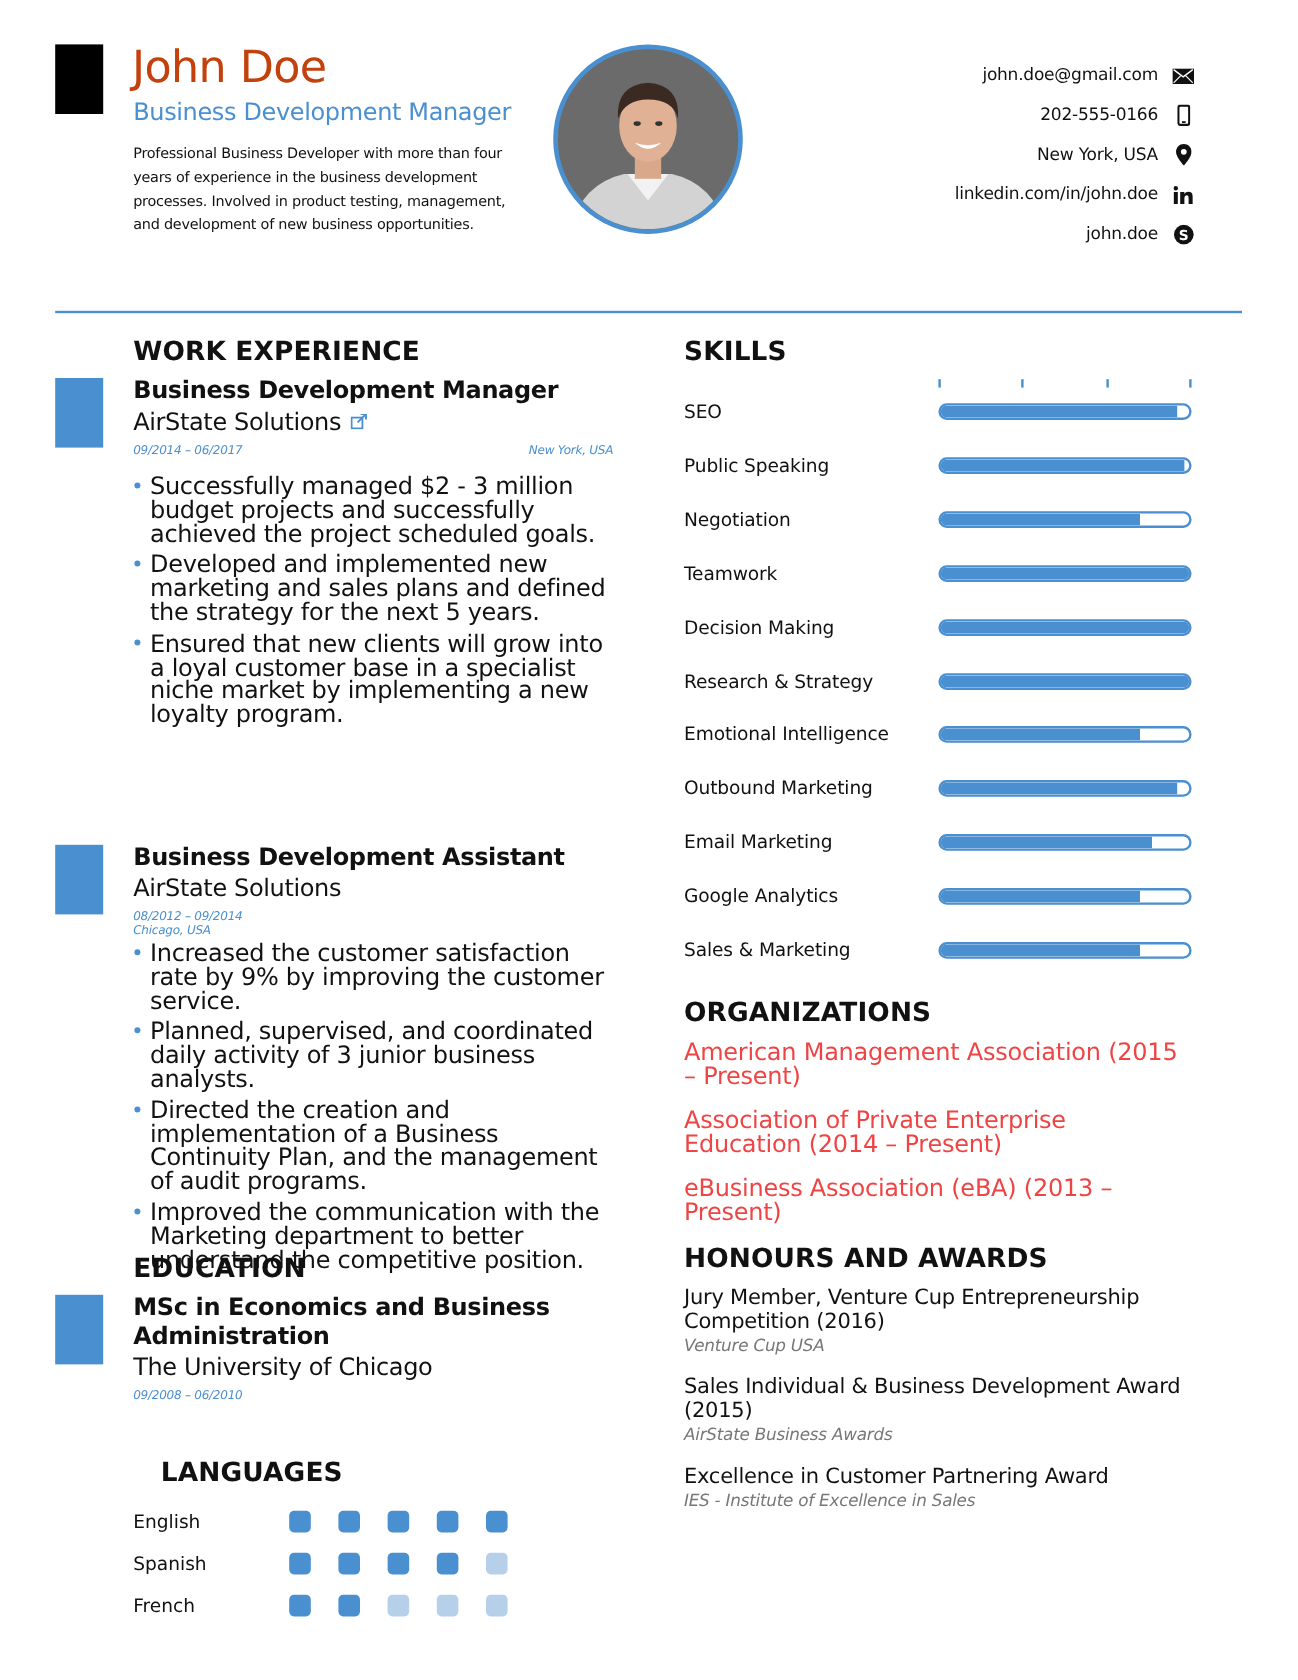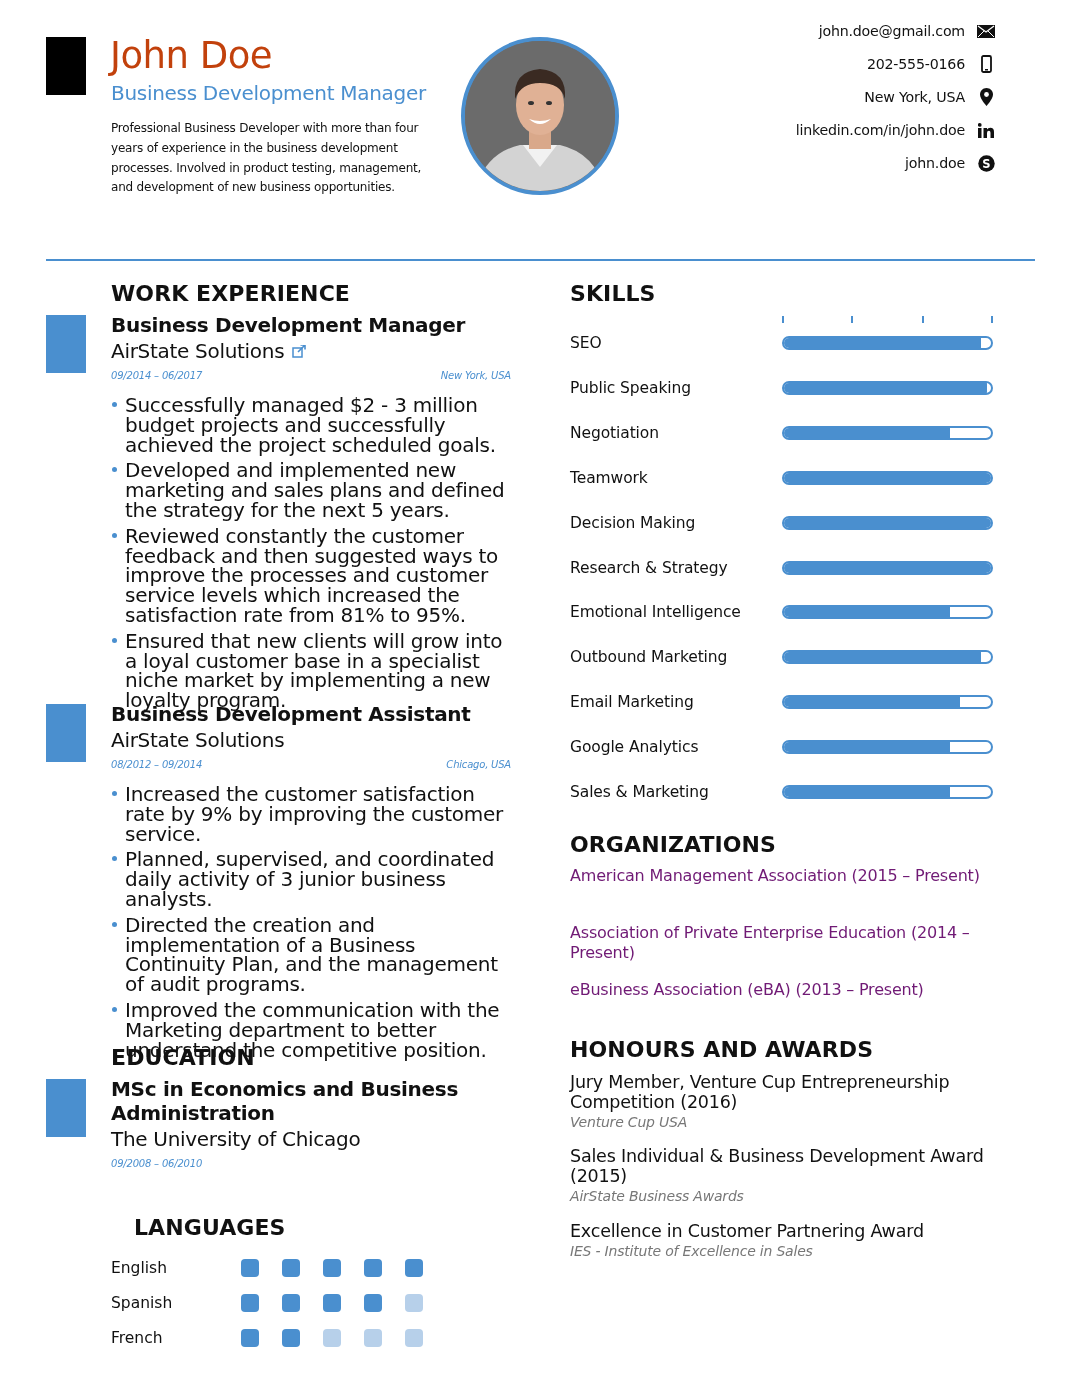--- a/index.html
+++ b/index.html
@@ -9,21 +9,21 @@
 
   
   .name-block { left: 46px; top: 37px; width: 40px; height: 58px; background: #000; }
   .name { left: 110px; top: 34px; font-size: 37px; font-weight: normal; color: #c2410c; letter-spacing: -0.5px; }
   .title { left: 111px; top: 81px; font-size: 20px; color: #4a8fcf; letter-spacing: -0.3px; }
   .summary { left: 111px; top: 119px; width: 330px; font-size: 12px; line-height: 19.8px; color: #111; letter-spacing: -0.2px; }
 
   .photo { left: 461px; top: 37px; width: 158px; height: 158px; border-radius: 50%; border: 4px solid #4a8fcf; overflow: hidden; background: #6e6e6e; }
   .photo svg { width: 100%; height: 100%; display: block; }
 
-  .contacts { right: 87px; top: 20px; width: 320px; }
+  .contacts { right: 87px; top: 52px; width: 320px; }
   .contact-row { position: absolute; right: 0; height: 22px; display: flex; align-items: center; justify-content: flex-end; white-space: nowrap; }
   .contact-text { font-size: 14.2px; color: #111; margin-right: 12px; letter-spacing: -0.2px; }
   .contact-icon { width: 18px; height: 18px; display: flex; align-items: center; justify-content: center; }
   .contact-icon svg { display: block; }
 
   .divider { left: 46px; top: 259px; width: 989px; height: 2px; background: #4a8fcf; }
 
   
   .section-h { font-size: 22px; font-weight: bold; color: #111; letter-spacing: 0.1px; }
 
@@ -50,21 +50,21 @@
 
   
   .skill-row { position: absolute; left: 570px; width: 430px; height: 22px; display: flex; align-items: center; }
   .skill-name { font-size: 15.5px; color: #111; width: 212px; letter-spacing: -0.1px; }
   .skill-bar { position: absolute; left: 212px; top: 4px; width: 211px; height: 14px; border: 2px solid #4a8fcf; border-radius: 8px; overflow: hidden; background: #fff; }
   .skill-fill { height: 100%; background: #4a8fcf; }
   .ticks { left: 782px; top: 316px; width: 211px; height: 8px; }
   .tick { position: absolute; top: 0; width: 2px; height: 7px; background: #4a8fcf; }
 
   
-  .org { font-size: 16px; line-height: 20px; color: #701a75; width: 420px; letter-spacing: -0.2px; }
+  .org { font-size: 20px; line-height: 20px; color: #ef4444; width: 420px; letter-spacing: -0.2px; }
   .award-title { font-size: 17.5px; line-height: 20px; color: #111; width: 420px; letter-spacing: -0.2px; }
   .award-org { font-size: 14px; font-style: italic; color: #777; margin-top: 2px; letter-spacing: -0.2px; }
 </style>
 </head>
 <body>
 
 <div class="abs name-block"></div>
 <h1 class="abs name">John Doe</h1>
 <div class="abs title">Business Development Manager</div>
 <p class="abs summary">Professional Business Developer with more than four years of experience in the business development processes. Involved in product testing, management, and development of new business opportunities.</p>
@@ -148,30 +148,29 @@
       </svg>
   </span>
 </div>
 <div class="abs meta-row" style="left:111px; top:370px;">
   <span>09/2014 – 06/2017</span>
   <span>New York, USA</span>
 </div>
 <ul class="abs bullets" style="left:111px; top:396px;">
   <li>Successfully managed $2 - 3 million budget projects and successfully achieved the project scheduled goals.</li>
   <li>Developed and implemented new marketing and sales plans and defined the strategy for the next 5 years.</li>
-  <li>Reviewed constantly the customer feedback and then suggested ways to improve the processes and customer service levels which increased the satisfaction rate from 81% to 95%.</li>
   <li>Ensured that new clients will grow into a loyal customer base in a specialist niche market by implementing a new loyalty program.</li>
 </ul>
 
 <div class="abs marker" style="left:46px; top:704px;"></div>
 <div class="abs job-title" style="left:111px; top:702px;">Business Development Assistant</div>
 <div class="abs company" style="left:111px; top:728px;">
   <span>AirState Solutions</span>
 </div>
-<div class="abs meta-row" style="left:111px; top:759px;">
+<div class="abs meta-row" style="left:111px; top:759px;flex-direction:column;">
   <span>08/2012 – 09/2014</span>
   <span>Chicago, USA</span>
 </div>
 <ul class="abs bullets" style="left:111px; top:785px;">
   <li>Increased the customer satisfaction rate by 9% by improving the customer service.</li>
   <li>Planned, supervised, and coordinated daily activity of 3 junior business analysts.</li>
   <li>Directed the creation and implementation of a Business Continuity Plan, and the management of audit programs.</li>
   <li>Improved the communication with the Marketing department to better understand the competitive position.</li>
 </ul>
 

